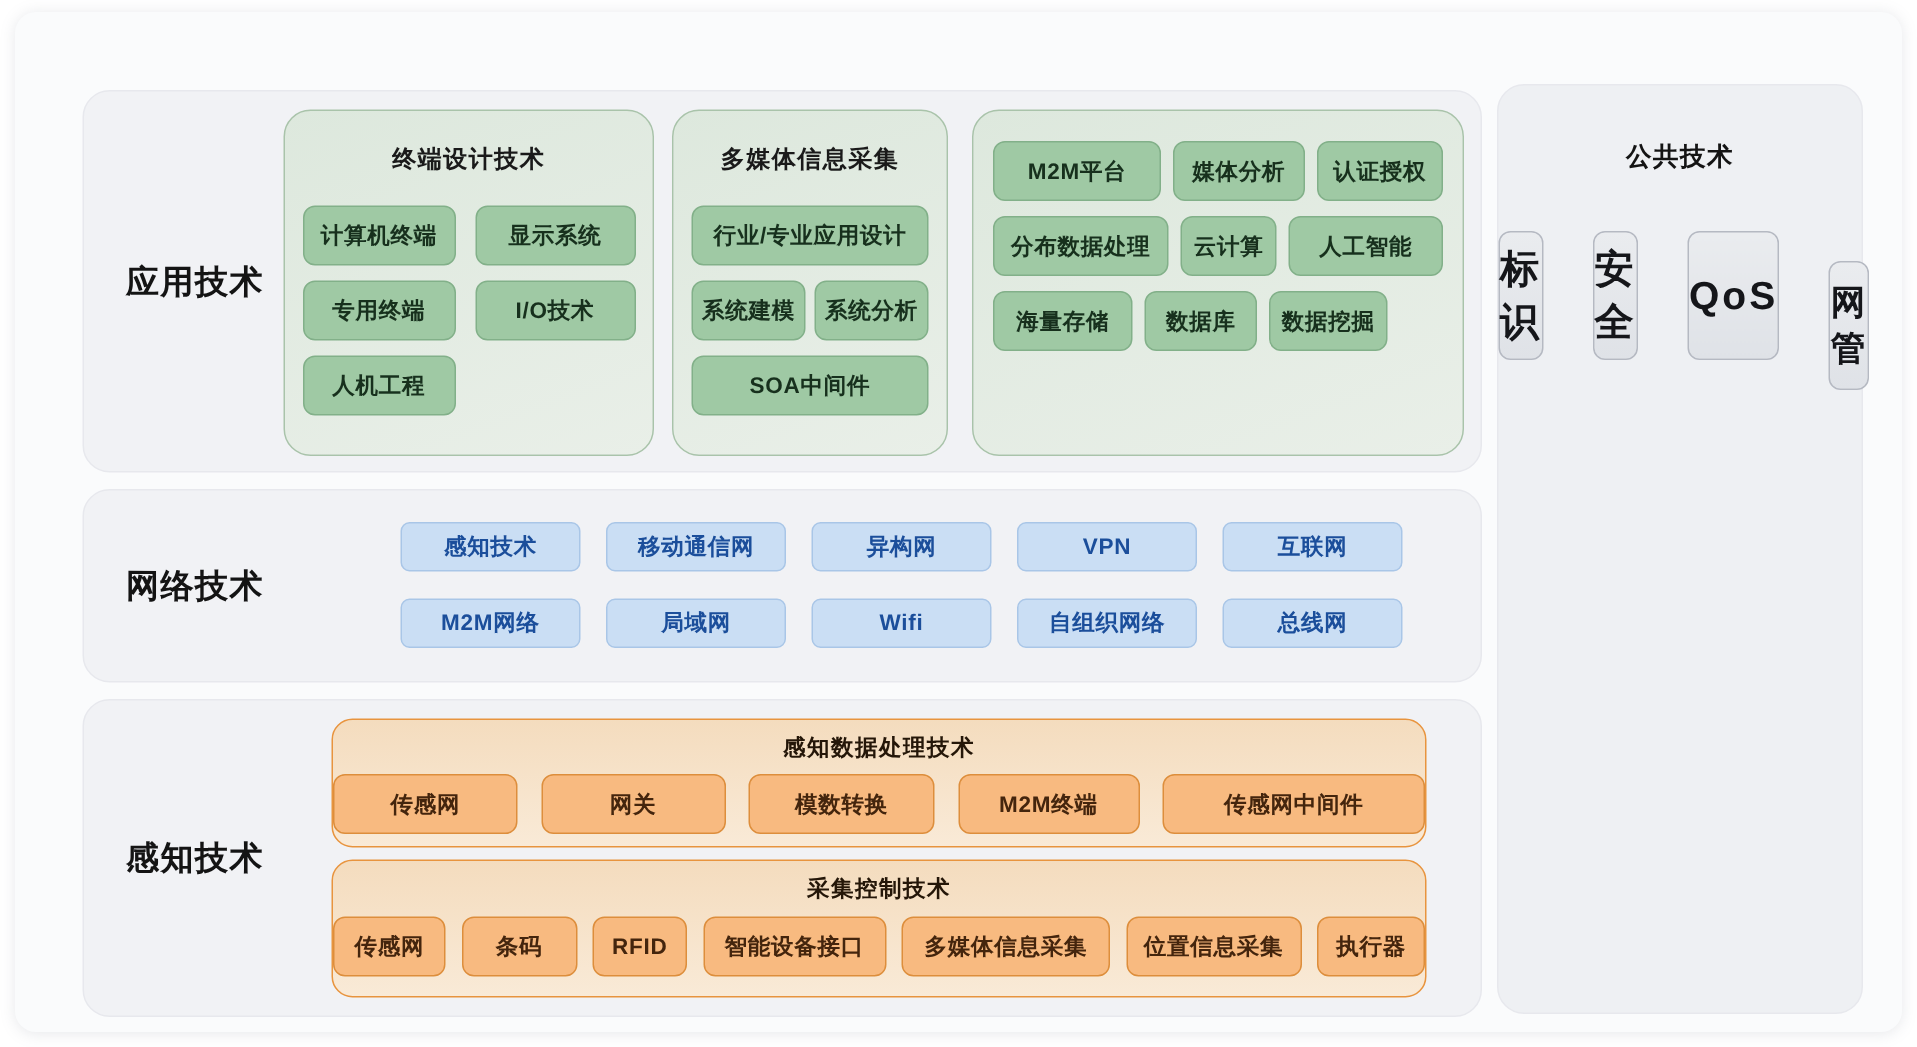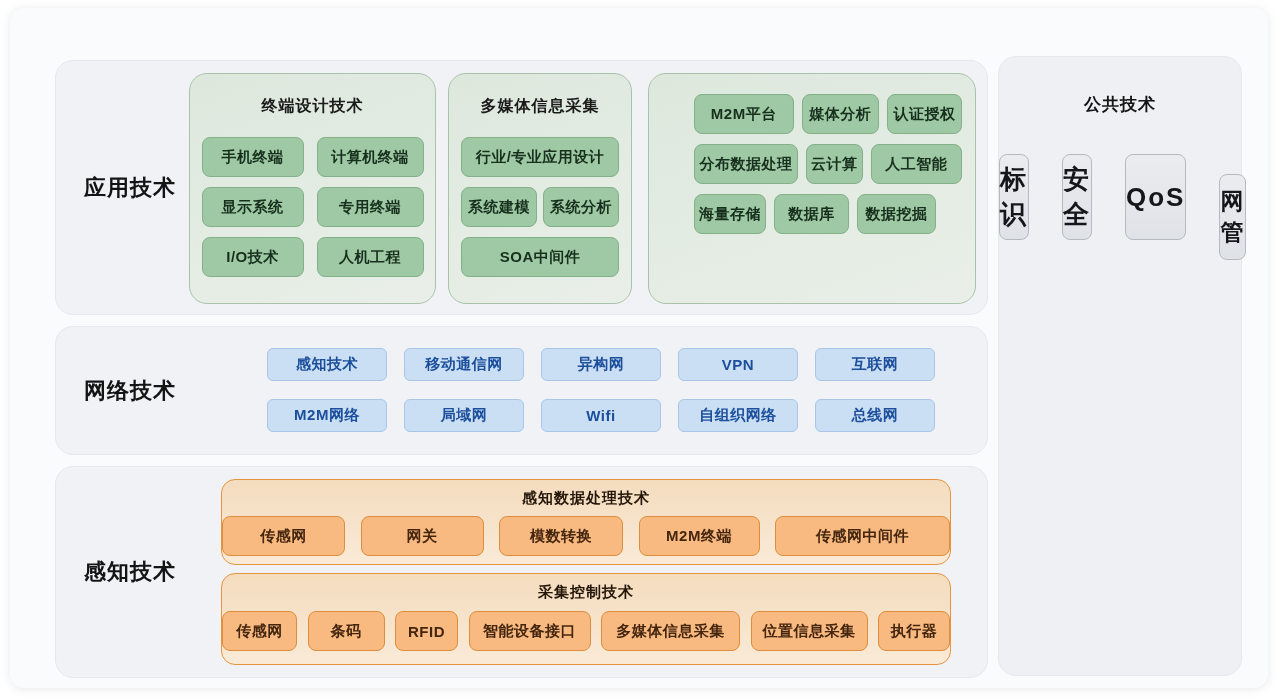--- a/index.html
+++ b/index.html
@@ -42,27 +42,27 @@
     font-weight:bold; font-size:15px; letter-spacing:.5px;
     border-radius:8px; height:40px; white-space:nowrap;
   }
   .chip-green { background:#9fc9a4; border:1px solid #82b089; color:#17301d; }
   .gg1 .grid {
     margin-top:20px; display:grid; grid-template-columns:102px 107px;
     gap:10px 13px; justify-content:center;
   }
   .rows { margin-top:20px; display:flex; flex-direction:column; gap:10px; }
   .gg2 .rows { padding:0 12px; }
-  .gg3 .rows { padding:0 13px;margin-left:32px; }
+  .gg3 .rows { padding:0 13px; }
   .row { display:flex; gap:8px; }
   .row-split { display:flex; gap:6px; }
   .row-split .chip { flex:1; }
   .w113{width:113px}.w88{width:88px}.w85{width:85px}
   .w117{width:117px}.w64{width:64px}.w103{width:103px}
-  .w83{width:72px}.w75{width:75px}.w79{width:79px}
+  .w83{width:93px}.w75{width:75px}.w79{width:79px}
 
   
   .net-grid {
     position:absolute; left:211px; top:21px;
     display:grid; grid-template-columns:repeat(5,120px); gap:18px 17px;
   }
   .chip-blue {
     background:#cadef4; border:1px solid #a9c6e7; color:#1b4e9b;
     height:33px; border-radius:6px; font-size:15px;
   }
@@ -107,21 +107,20 @@
 
 <div id="stage">
   <div id="canvas">
 
     <section class="panel sec-app">
       <div class="side-label">应用技术</div>
 
       <div class="green-group gg1">
         <div class="group-title">终端设计技术</div>
         <div class="grid">
-          <div class="chip chip-green">手机终端</div>
           <div class="chip chip-green">计算机终端</div>
           <div class="chip chip-green">显示系统</div>
           <div class="chip chip-green">专用终端</div>
           <div class="chip chip-green">I/O技术</div>
           <div class="chip chip-green">人机工程</div>
         </div>
       </div>
 
       <div class="green-group gg2">
         <div class="group-title">多媒体信息采集</div>

